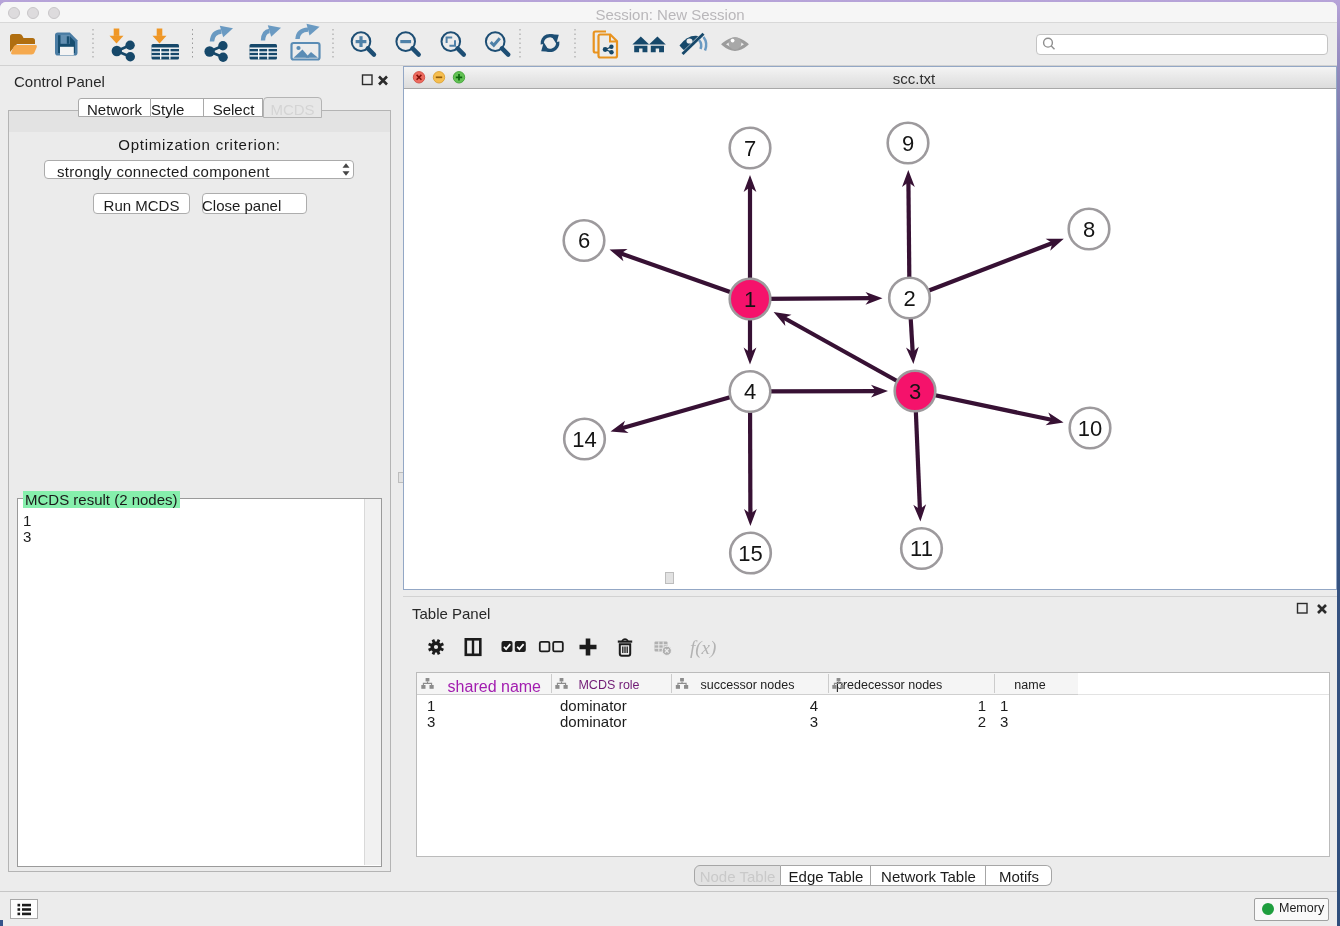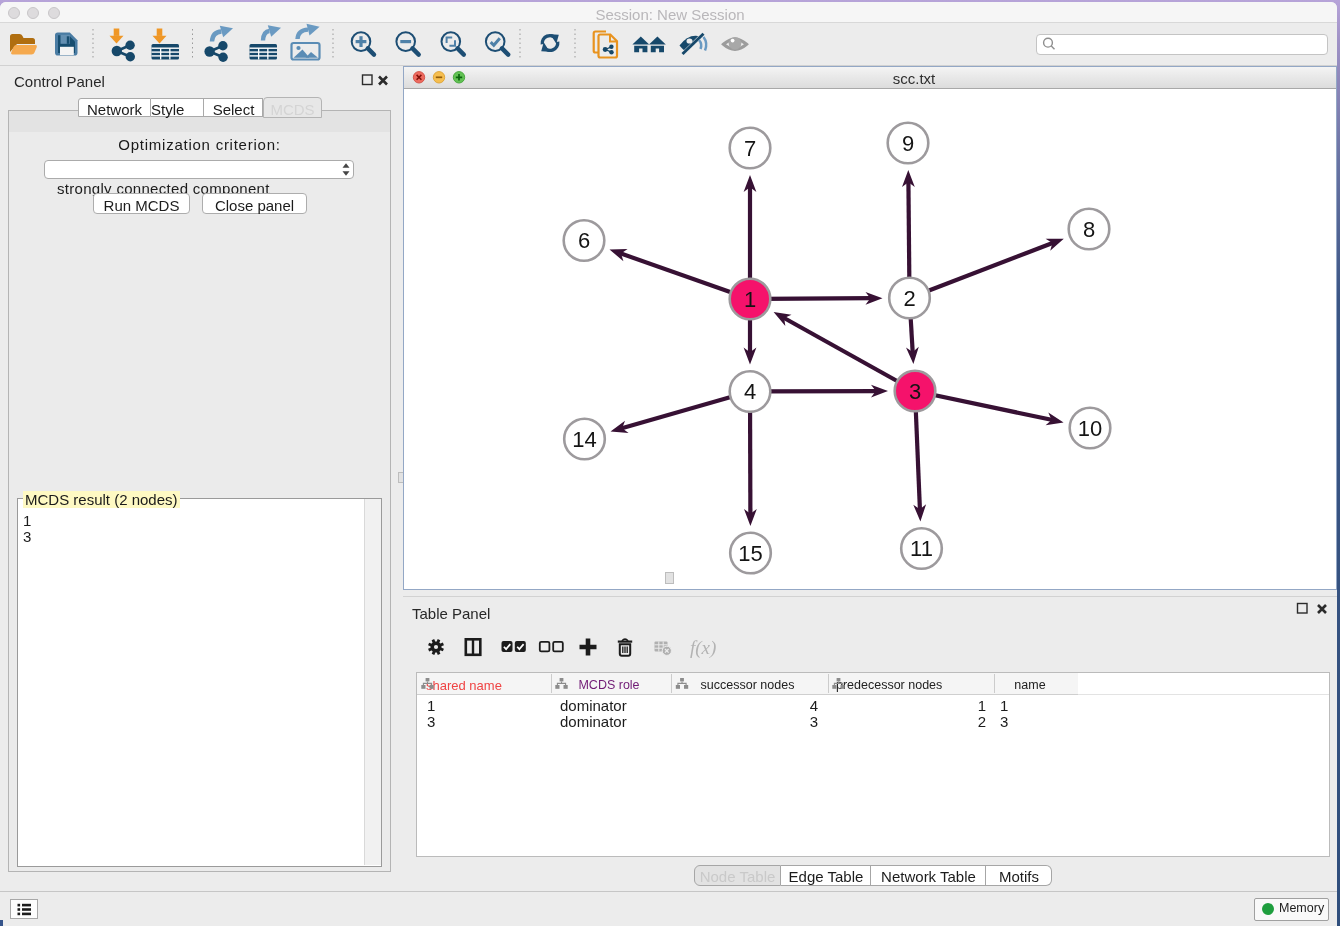--- a/index.html
+++ b/index.html
@@ -29,29 +29,29 @@
 <div class="abs" style="left:151px;top:98px;width:53px;height:19px;background:#fff;border:1px solid #a9a9a9;border-left:none"></div>
 <div class="abs" style="left:204px;top:98px;width:59px;height:19px;background:#fff;border:1px solid #a9a9a9;border-left:none"></div>
 <div class="abs" style="left:263px;top:97px;width:59px;height:21px;background:#e7e7e7;border:1px solid #b4b4b4;border-radius:4px 4px 0 0"></div>
 <div class="txt" style="left:78px;top:101px;width:73px;text-align:center">Network</div>
 <div class="txt" style="left:151px;top:101px;width:53px;text-align:left">Style</div>
 <div class="txt" style="left:204px;top:101px;width:59px;text-align:center">Select</div>
 <div class="txt" style="left:263px;top:101px;width:59px;text-align:center;color:#d4d4d4">MCDS</div>
 
 <div class="txt" style="left:9px;top:136px;width:381px;text-align:center;color:#1a1a1a;letter-spacing:0.75px">Optimization criterion:</div>
 <div class="abs" style="left:44px;top:160px;width:310px;height:19px;background:#fff;border:1px solid #ababab;border-radius:4px"></div>
-<div class="txt" style="left:57px;top:180px;letter-spacing:0.3px">strongly connected component</div>
+<div class="txt" style="left:57px;top:163px;letter-spacing:0.3px">strongly connected component</div>
 <div class="abs" style="left:93px;top:193px;width:97px;height:21px;background:#fff;border:1px solid #adadad;border-radius:4px"></div>
 <div class="txt" style="left:93px;top:197px;width:97px;text-align:center">Run MCDS</div>
 <div class="abs" style="left:202px;top:193px;width:105px;height:21px;background:#fff;border:1px solid #adadad;border-radius:4px"></div>
-<div class="txt" style="left:202px;top:197px;width:105px;text-align:center">Close panel</div>
+<div class="txt" style="left:202px;top:197px;width:105px;">Close panel</div>
 
 <div class="abs" style="left:17px;top:497.5px;width:364.5px;height:369px;background:#fff;border:1px solid #9a9a9a"></div>
 <div class="abs" style="left:363.5px;top:499px;width:17px;height:366px;background:#f1f1f1;border-left:1px solid #d9d9d9"></div>
-<div class="txt" style="left:23px;top:491px;background:#fef9c3;padding:0 2px;color:#1a1a1a">MCDS result (2 nodes)</div>
+<div class="txt" style="left:23px;top:491px;background:#86efac;padding:0 2px;color:#1a1a1a">MCDS result (2 nodes)</div>
 <div class="txt" style="left:23px;top:512px">1</div>
 <div class="txt" style="left:23px;top:528px">3</div>
 
 <div class="abs" style="left:397.5px;top:472px;width:6px;height:11px;background:#e2e2e2;border:1px solid #bdbdbd"></div>
 
 <div class="abs" style="left:403px;top:66px;width:934px;height:524px;border:1px solid #93a7c5"></div>
 <div class="abs" style="left:404px;top:67px;width:932px;height:21.5px;background:linear-gradient(180deg,#f4f4f4,#dcdcdc);border-bottom:1px solid #a8a8a8"></div>
 <div class="txt" style="left:784px;top:69.5px;width:260px;text-align:center;color:#2f2f2f">scc.txt</div>
 <div class="abs" style="left:404px;top:89px;width:932px;height:500px;background:#fff"></div>
 <svg style="position:absolute;left:404px;top:88.5px" width="933" height="501" viewBox="0 0 933 501">
@@ -113,21 +113,21 @@
 <div class="txt" style="left:412px;top:605px;color:#282828">Table Panel</div>
 
 <div class="abs" style="left:415.5px;top:671.5px;width:914px;height:185px;background:#fff;border:1px solid #bbb"></div>
 
 <div class="abs" style="left:416.5px;top:672.5px;width:661.5px;height:22px;background:#f5f5f5;border-bottom:1px solid #cfcfcf"></div>
 <div class="abs" style="left:1078px;top:672.5px;width:251px;height:22px;border-bottom:1px solid #e3e3e3"></div>
 <div class="abs" style="left:551px;top:674px;width:1px;height:19px;background:#ccc"></div>
 <div class="abs" style="left:671px;top:674px;width:1px;height:19px;background:#ccc"></div>
 <div class="abs" style="left:828px;top:674px;width:1px;height:19px;background:#ccc"></div>
 <div class="abs" style="left:994px;top:674px;width:1px;height:19px;background:#ccc"></div>
-<div class="txt" style="left:426px;top:677.5px;width:115px;text-align:left;font-size:13px;color:#ef4444">shared name</div>
+<div class="txt" style="left:426px;top:677.5px;width:115px;text-align:right;font-size:16px;color:#a21caf">shared name</div>
 <div class="txt" style="left:559px;top:677.5px;width:100px;text-align:center;font-size:12.5px;color:#701a75">MCDS role</div>
 <div class="txt" style="left:679px;top:677.5px;width:137px;text-align:center;font-size:12.5px;color:#222">successor nodes</div>
 <div class="txt" style="left:836px;top:677.5px;width:146px;text-align:left;font-size:12.5px;color:#222">predecessor nodes</div>
 <div class="txt" style="left:994px;top:677.5px;width:72px;text-align:center;font-size:12.5px;color:#222">name</div>
 
 <div class="txt" style="left:427px;top:697px">1</div>
 <div class="txt" style="left:560px;top:697px">dominator</div>
 <div class="txt" style="left:718px;top:697px;width:100px;text-align:right">4</div>
 <div class="txt" style="left:886px;top:697px;width:100px;text-align:right">1</div>
 <div class="txt" style="left:1000px;top:697px">1</div>

